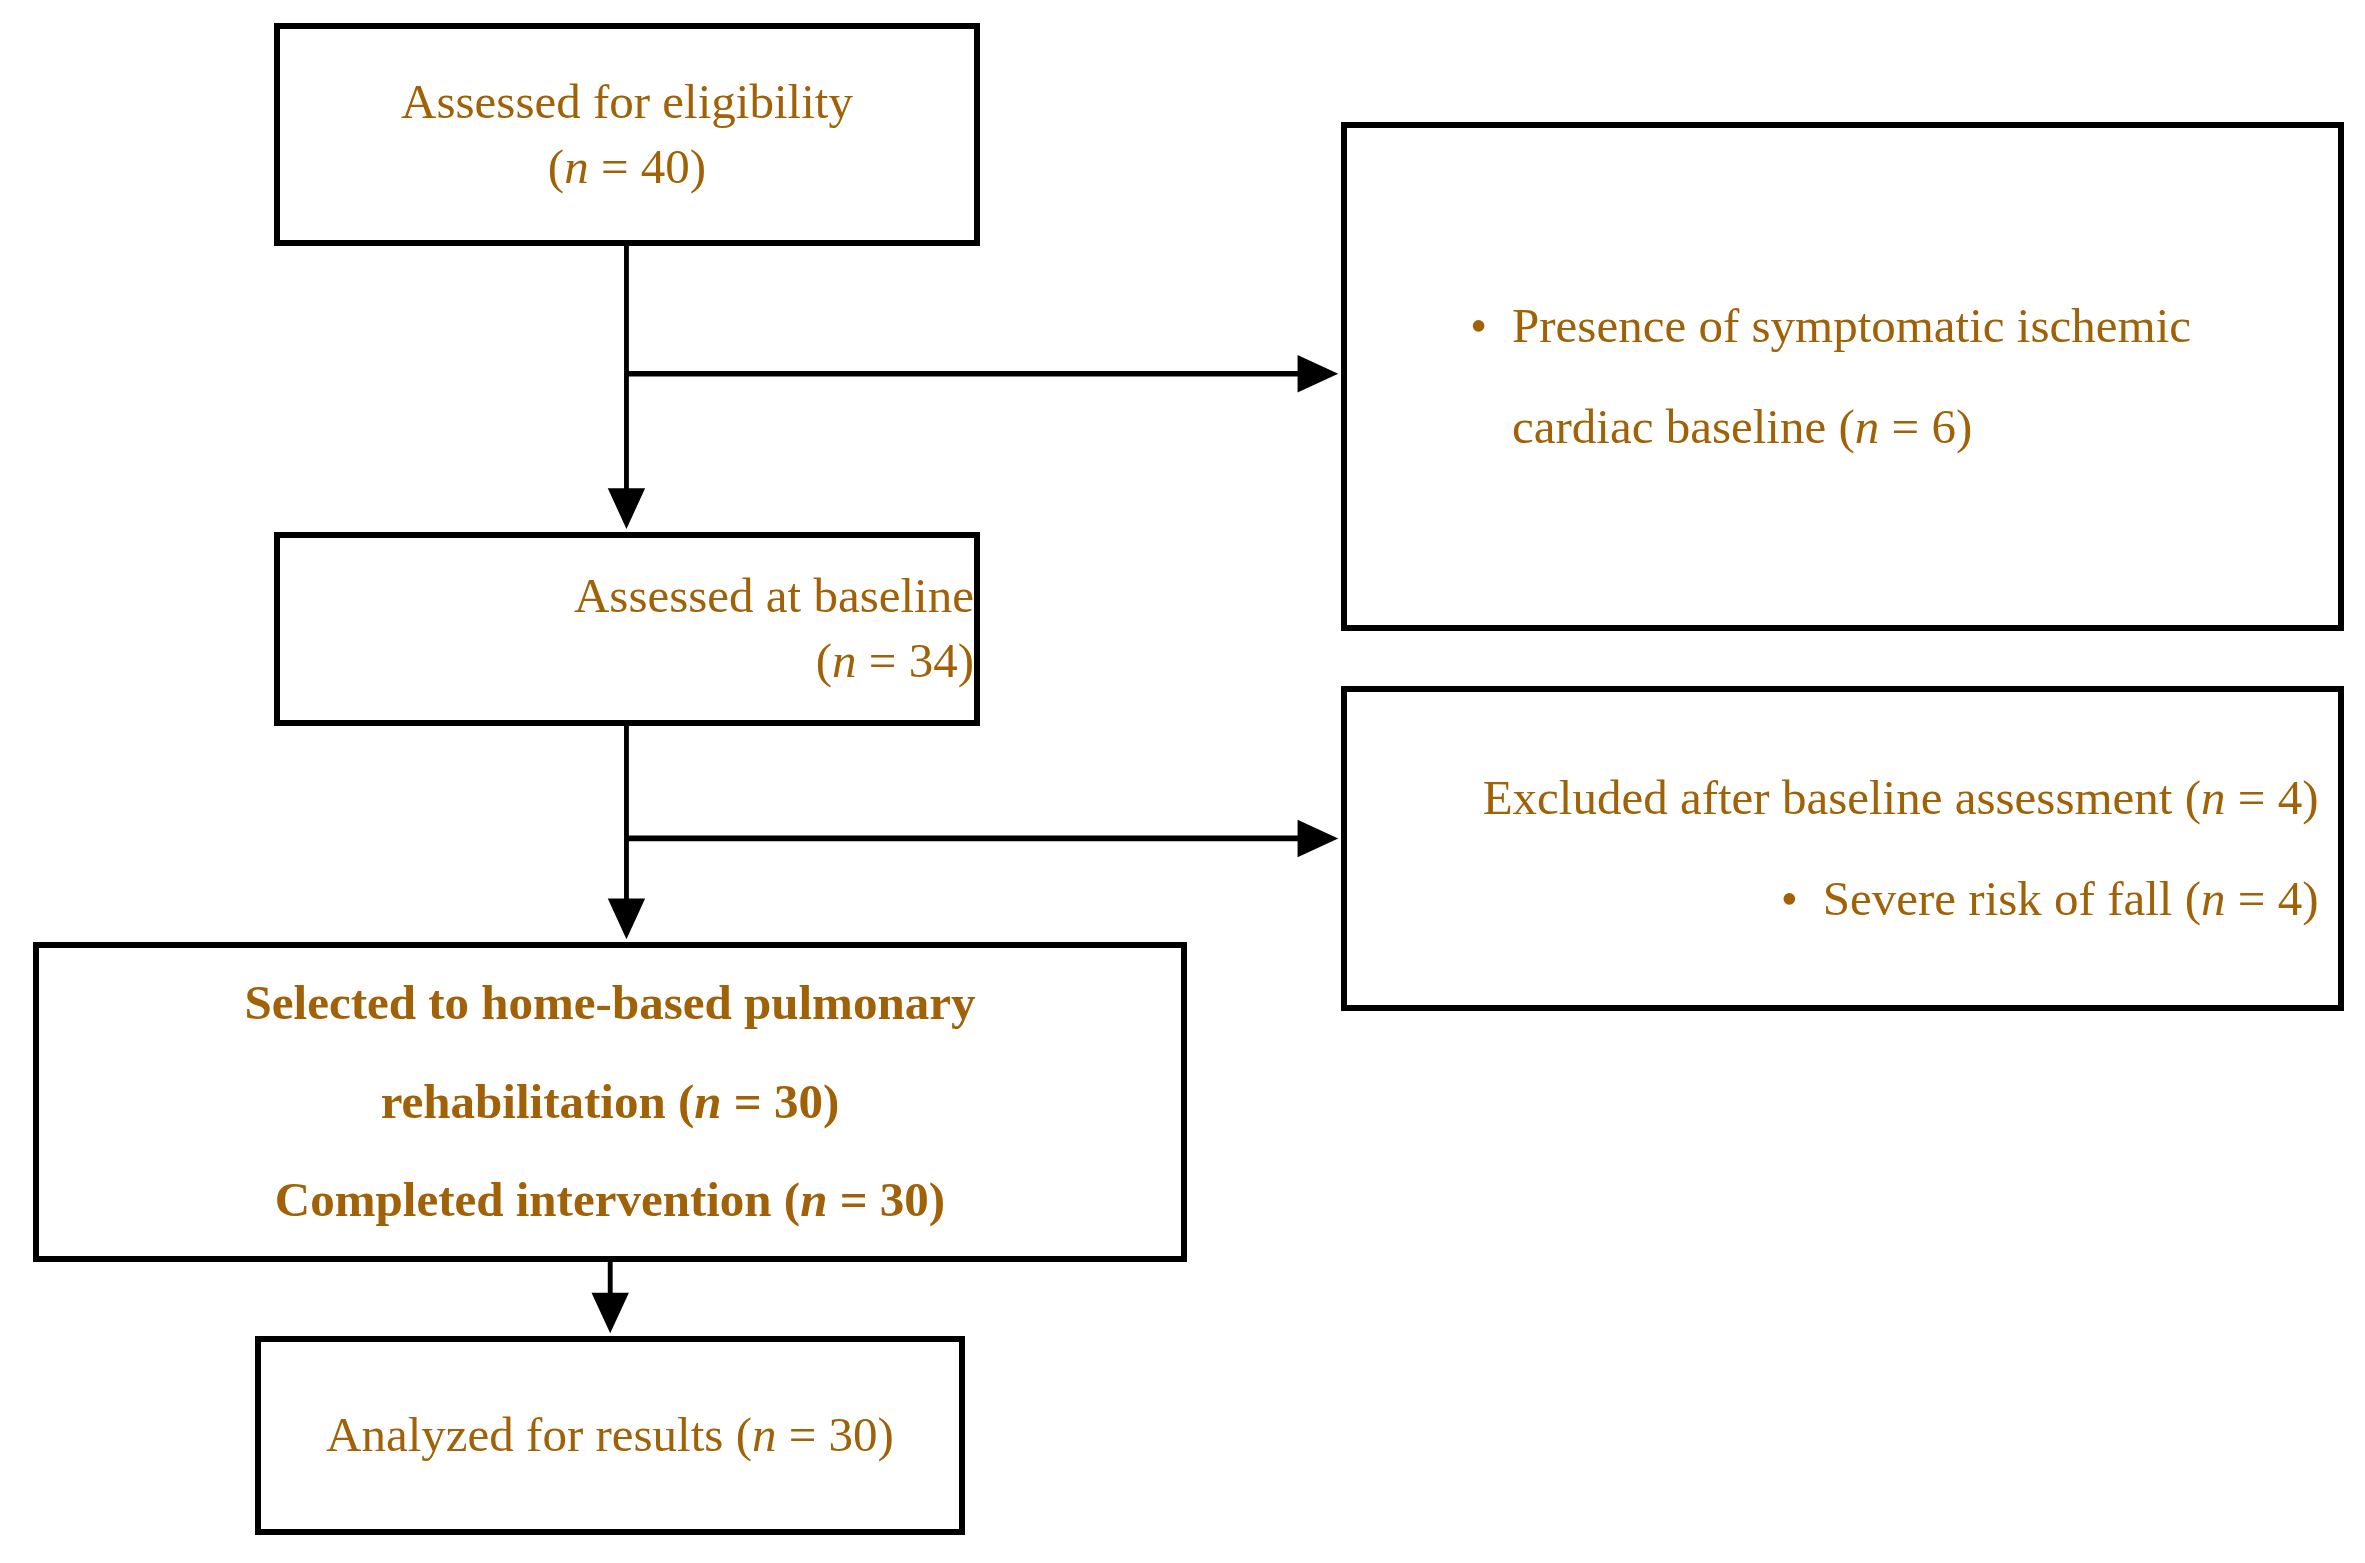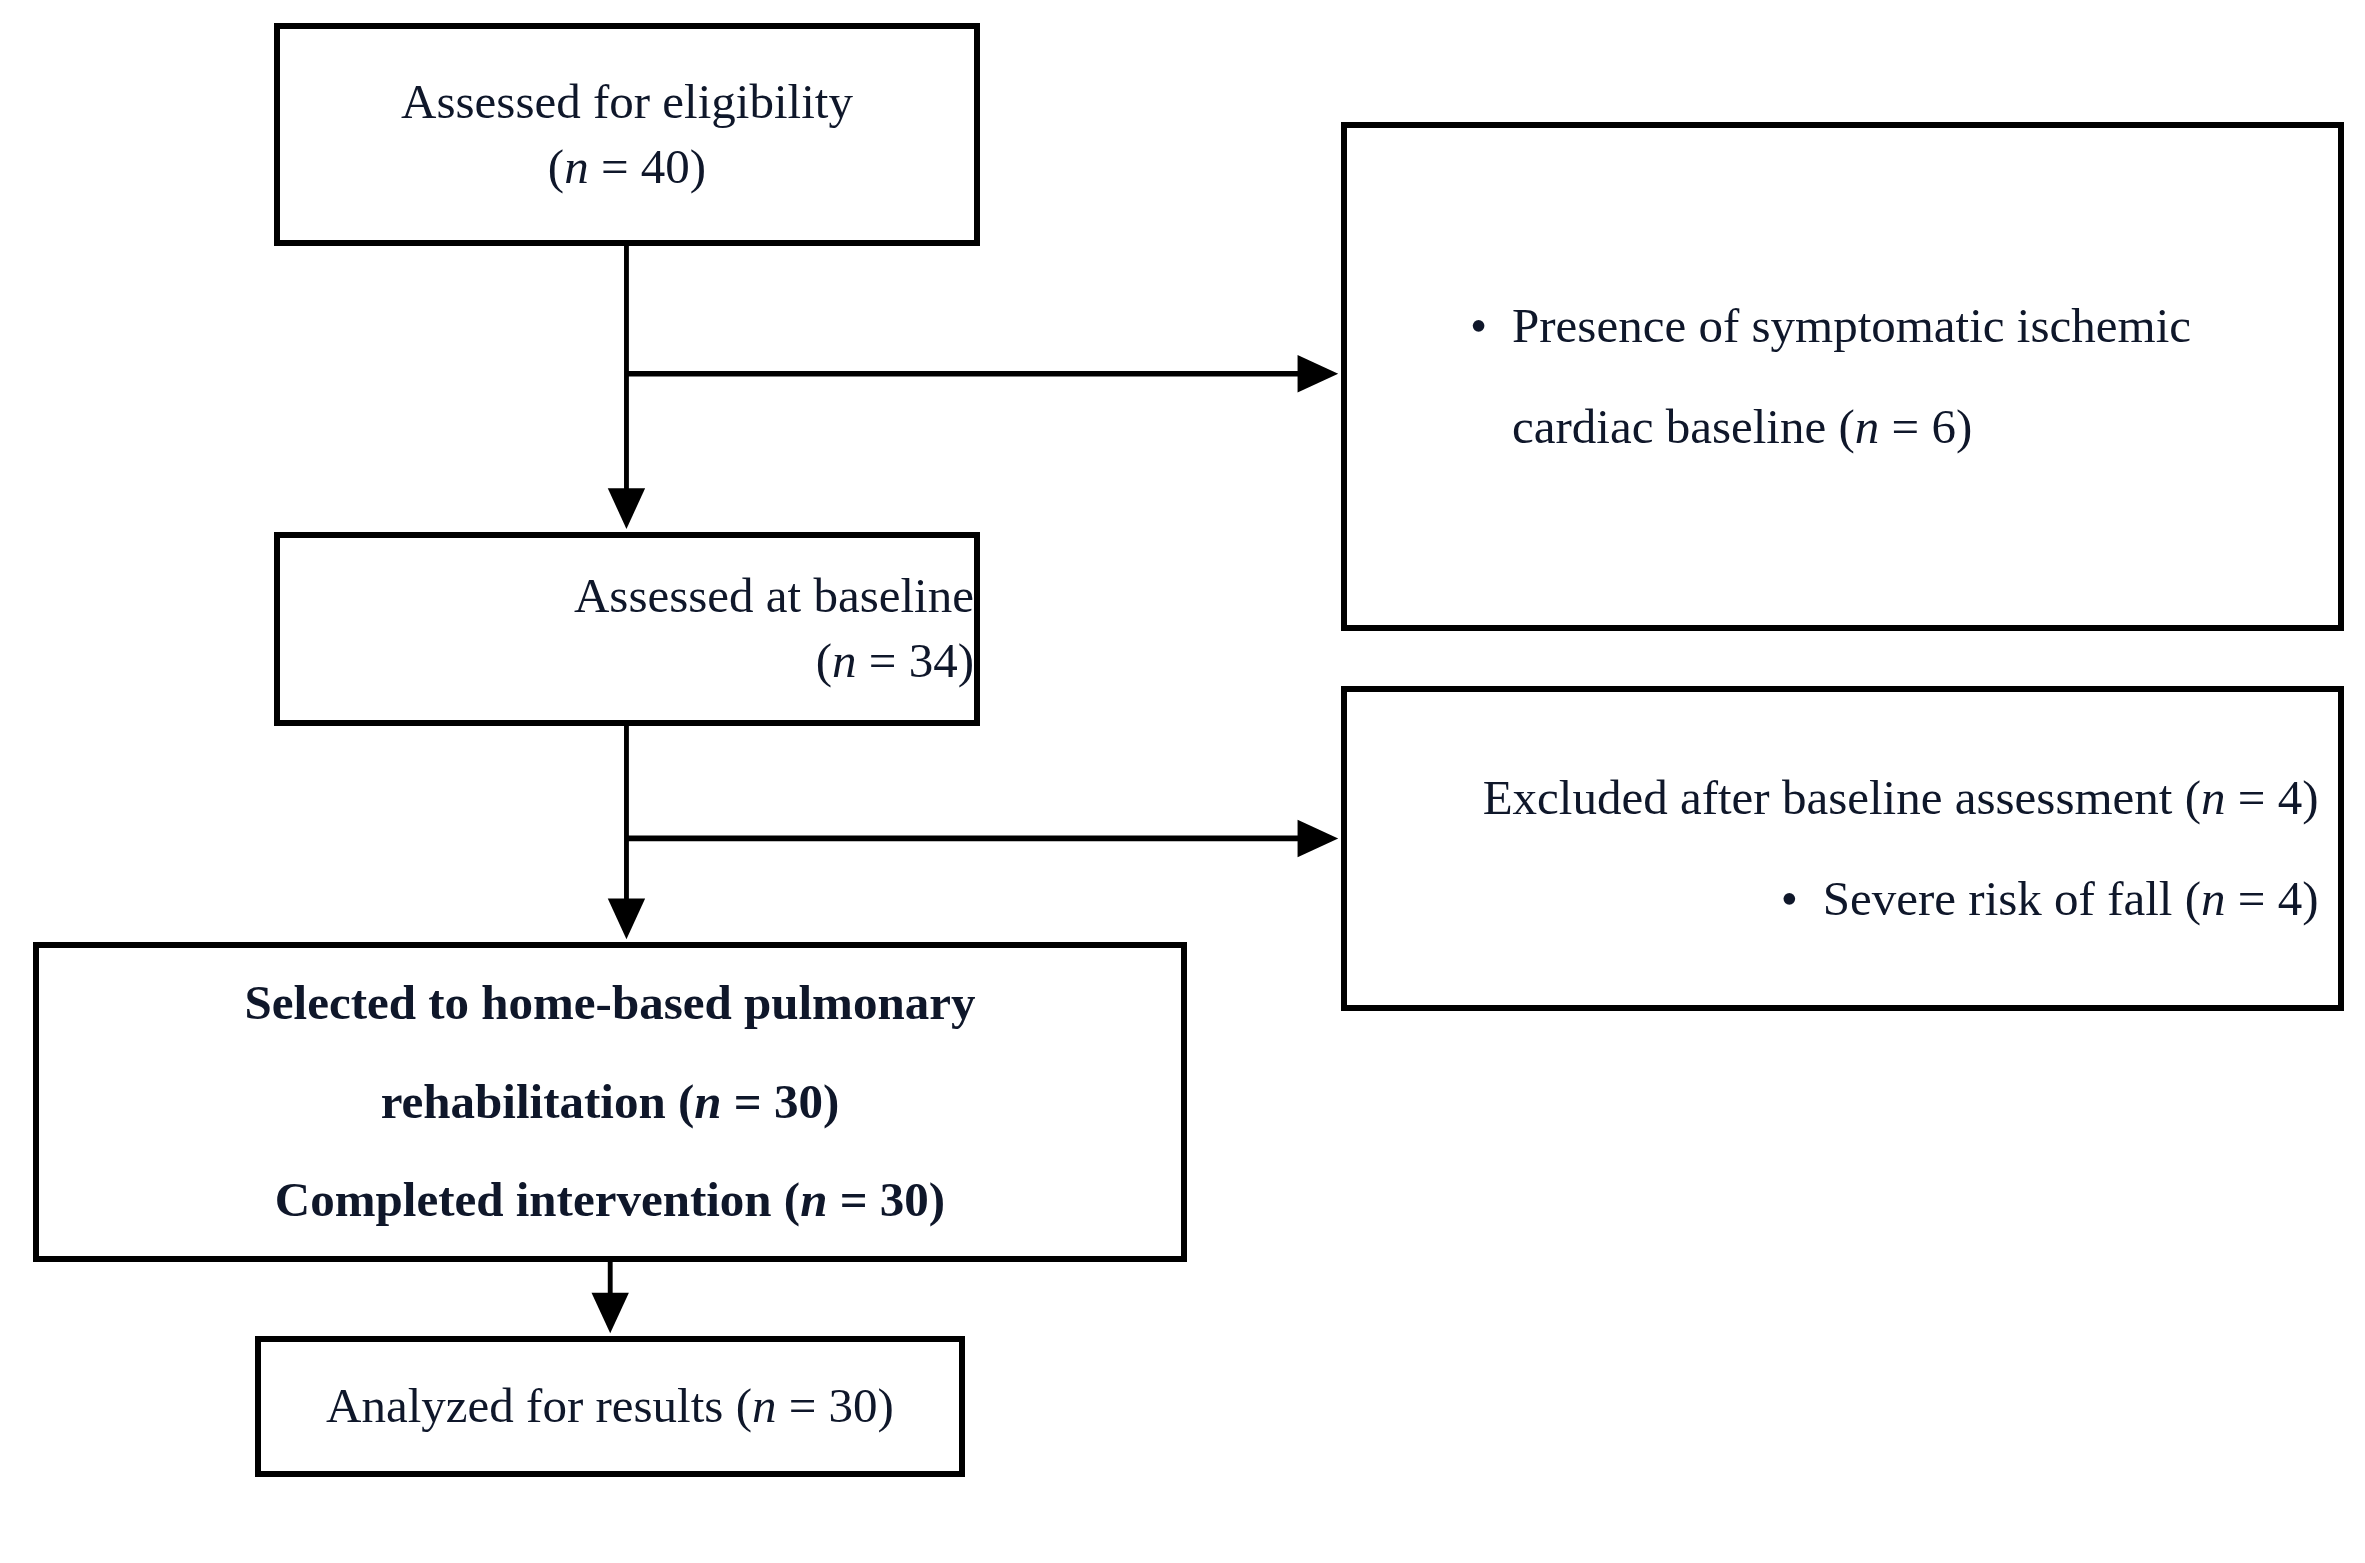--- a/index.html
+++ b/index.html
@@ -6,21 +6,21 @@
     margin: 0;
     padding: 0;
     background: #ffffff;
   }
   .canvas {
     position: relative;
     width: 2366px;
     height: 1564px;
     background: #ffffff;
     font-family: "Liberation Serif", "DejaVu Serif", serif;
-    color: #0f172a;
+    color: #a16207;
     overflow: hidden;
   }
   .connectors {
     position: absolute;
     left: 0;
     top: 0;
     width: 2366px;
     height: 1564px;
     pointer-events: none;
   }
@@ -128,20 +128,20 @@
       <span>Selected to home-based pulmonary</span>
     </div>
     <div class="line">
       <span>rehabilitation (</span><i class="nvar">n</i><span> = 30)</span>
     </div>
     <div class="line">
       <span>Completed intervention (</span><i class="nvar">n</i><span> = 30)</span>
     </div>
   </div>
 
-  <div class="box center tight" style="left:255px; top:1336px; width:710px; height:141px;">
+  <div class="box center tight" style="left:255px; top:1336px; width:710px; height:199px;">
     <div class="line">
       <span>Analyzed for results (</span><i class="nvar">n</i><span> = 30)</span>
     </div>
   </div>
 
 </div>
 
 
 </body></html>

